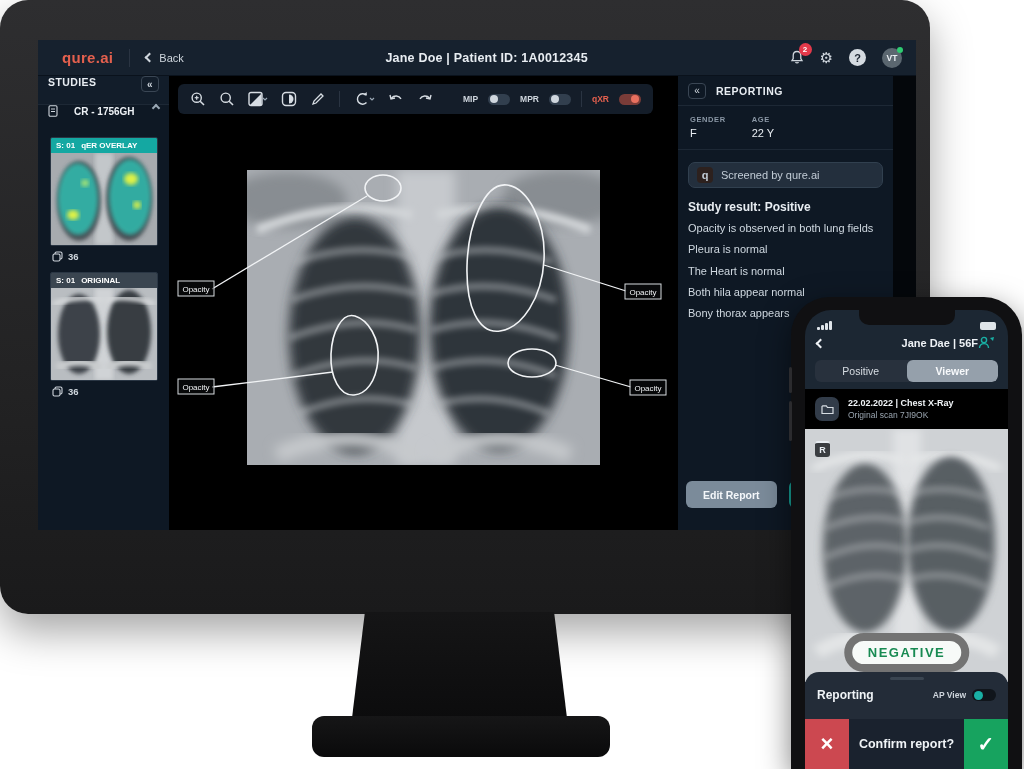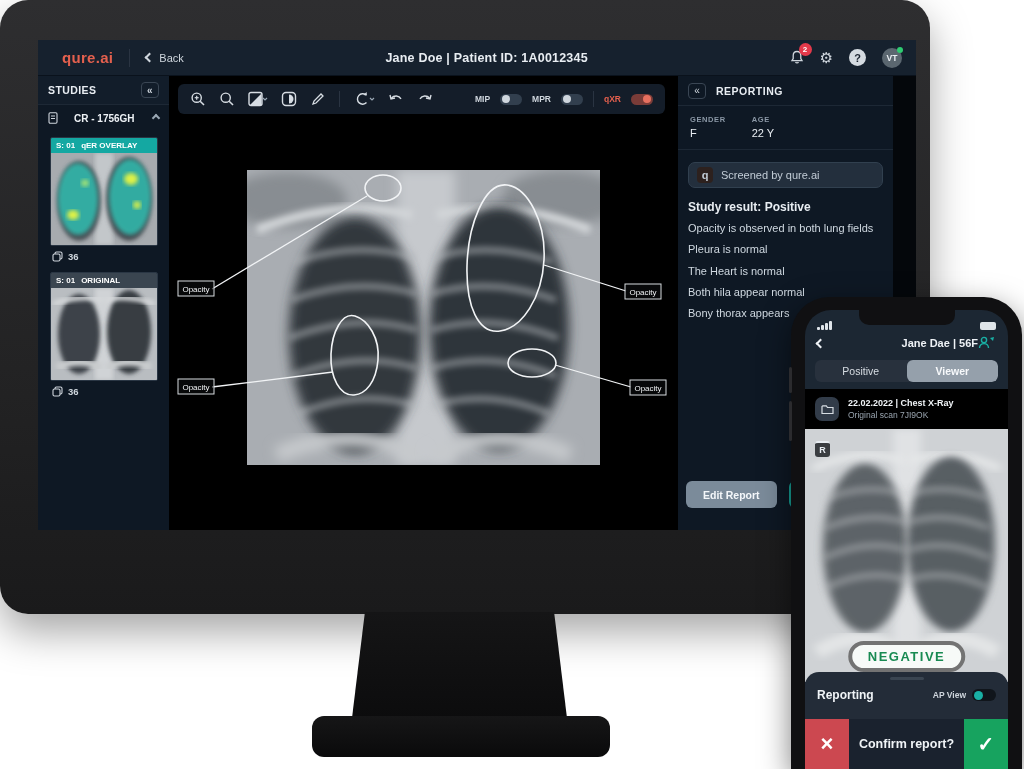--- a/index.html
+++ b/index.html
@@ -31,39 +31,39 @@
   .help { width:17px; height:17px; border-radius:50%; background:#d5dbe1; color:#1b2430; font-size:11px; font-weight:bold;
           display:flex; align-items:center; justify-content:center; }
   .avatar { position:relative; width:20px; height:20px; border-radius:50%; background:#5b6770; color:#e9eef3; font-size:8.5px; font-weight:bold;
             display:flex; align-items:center; justify-content:center; }
   .avatar .dot { position:absolute; top:-1px; right:-1px; width:6px; height:6px; border-radius:50%; background:#2ecc71; }
 
   .content { flex:1; display:flex; min-height:0; }
 
   
   .sidebar { width:132px; background:#0e1824; border-right:1px solid #000; display:flex; flex-direction:column; font-size:10px; }
-  .sb-row { display:flex; align-items:center; justify-content:space-between; padding:0 10px; flex:0 0 auto; }
+  .sb-row { display:flex; align-items:flex-start; justify-content:space-between; padding:0 10px; flex:0 0 auto; }
   .sb-head { height:29px; background:#121d2a; border-bottom:1px solid #1d2835; font-weight:bold; letter-spacing:.4px; font-size:10.5px; }
   .collapse-btn { border:1px solid #3a4654; border-radius:4px; width:18px; height:16px; display:flex; align-items:center; justify-content:center;
                   color:#cfd6dd; font-size:10px; cursor:pointer; }
   .sb-visit { height:27px; background:#222f3e; margin-top:5px; font-weight:bold; font-size:10px; color:#dfe6ec; }
   .sb-series { height:26px; font-weight:bold; color:#eef2f6; }
   .sb-series .left { display:flex; align-items:center; gap:16px; }
   .chev-down { width:6px; height:6px; border-left:2px solid #9aa7b4; border-bottom:2px solid #9aa7b4; transform:rotate(-45deg); }
   .chev-up { width:6px; height:6px; border-left:2px solid #9aa7b4; border-bottom:2px solid #9aa7b4; transform:rotate(135deg); }
   .thumb { margin:6px 12px 0 12px; width:108px; border:1px solid #2a3644; border-radius:2px; overflow:hidden; cursor:pointer; }
   .thumb-head { height:15px; display:flex; align-items:center; gap:6px; padding:0 5px; font-size:8px; font-weight:bold; color:#fff; }
   .thumb-head.teal { background:#14a8a2; }
   .thumb-head.gray { background:#3a4550; }
   .thumb-img { width:100%; height:92px; display:block; background:#9aa0a6; }
   .count-row { display:flex; align-items:center; gap:5px; margin:5px 0 4px 14px; color:#cfd6dd; font-size:9.5px; font-weight:bold; }
 
   
   .viewer { width:507px; position:relative; background:#000; }
-  .vtoolbar { position:absolute; left:8px; right:12px; top:8px; height:30px; background:#141d29; border-radius:6px;
+  .vtoolbar { position:absolute; left:8px; right:24px; top:8px; height:30px; background:#141d29; border-radius:6px;
               display:flex; align-items:center; padding:0 12px; gap:13px; z-index:3; }
   .ticon { display:flex; align-items:center; cursor:pointer; }
   .vt-div { width:1px; height:16px; background:#2a3442; }
   .vt-right { margin-left:auto; display:flex; align-items:center; gap:10px; }
   .tog-label { font-size:8.5px; font-weight:bold; color:#cfd6dd; }
   .tog-label.red { color:#e4604e; }
   .toggle { width:22px; height:11px; border-radius:6px; background:#323f4e; position:relative; cursor:pointer; }
   .toggle .knob { position:absolute; top:1.5px; left:2px; width:8px; height:8px; border-radius:50%; background:#cfd6dd; }
   .toggle.on { background:#7a3c38; }
   .toggle.on .knob { left:auto; right:2px; background:#e8705f; }
@@ -110,21 +110,21 @@
   .ptab.active { background:#95a0ab; color:#f7f9fb; font-weight:bold; border-radius:6px; }
   .pscan { margin-top:7px; background:#000; padding:8px 10px; display:flex; gap:9px; align-items:center; flex:0 0 auto; }
   .folder-box { width:24px; height:24px; background:#323c49; border-radius:7px; display:flex; align-items:center; justify-content:center; }
   .pscan .t1 { font-size:9px; font-weight:bold; color:#f0f4f7; }
   .pscan .t2 { font-size:8.5px; color:#9aa5b0; margin-top:2px; }
   .pxray-wrap { position:relative; flex:1; background:#000; min-height:0; }
   .pxray { width:100%; height:100%; display:block; }
   .rmark { position:absolute; left:10px; top:12px; width:15px; height:16px; background:rgba(20,24,28,.8); border-radius:3px;
            color:#e8edf2; font-size:9px; font-weight:bold; display:flex; align-items:center; justify-content:center;
            border-top:2px solid #e8edf2; }
-  .neg-badge { position:absolute; left:50%; bottom:10px; transform:translateX(-50%); background:#f7faf8; border:4px solid #737373;
+  .neg-badge { position:absolute; left:50%; bottom:10px; transform:translateX(-50%); background:#f7faf8; border:8px solid #737373;
                color:#188a52; font-size:13px; font-weight:bold; letter-spacing:1.5px; padding:4px 16px; border-radius:999px; }
   .psheet { flex:0 0 auto; height:97px; background:#232c38; border-radius:14px 14px 0 0; margin-top:-10px; position:relative; z-index:4;
             display:flex; flex-direction:column; }
   .handle { width:34px; height:3px; border-radius:2px; background:#3a4551; margin:5px auto 0 auto; }
   .sheet-row { display:flex; align-items:center; justify-content:space-between; padding:8px 12px 0 12px; }
   .sheet-row .rep { font-size:12px; font-weight:bold; color:#f0f4f7; }
   .apview { display:flex; align-items:center; gap:6px; }
   .apview span { font-size:8.5px; color:#cfd6dd; font-weight:bold; }
   .ptoggle { width:24px; height:12px; border-radius:7px; background:#10151b; position:relative; cursor:pointer; }
   .ptoggle .knob { position:absolute; top:1.5px; left:2px; width:9px; height:9px; border-radius:50%; background:#19b0a5; }

